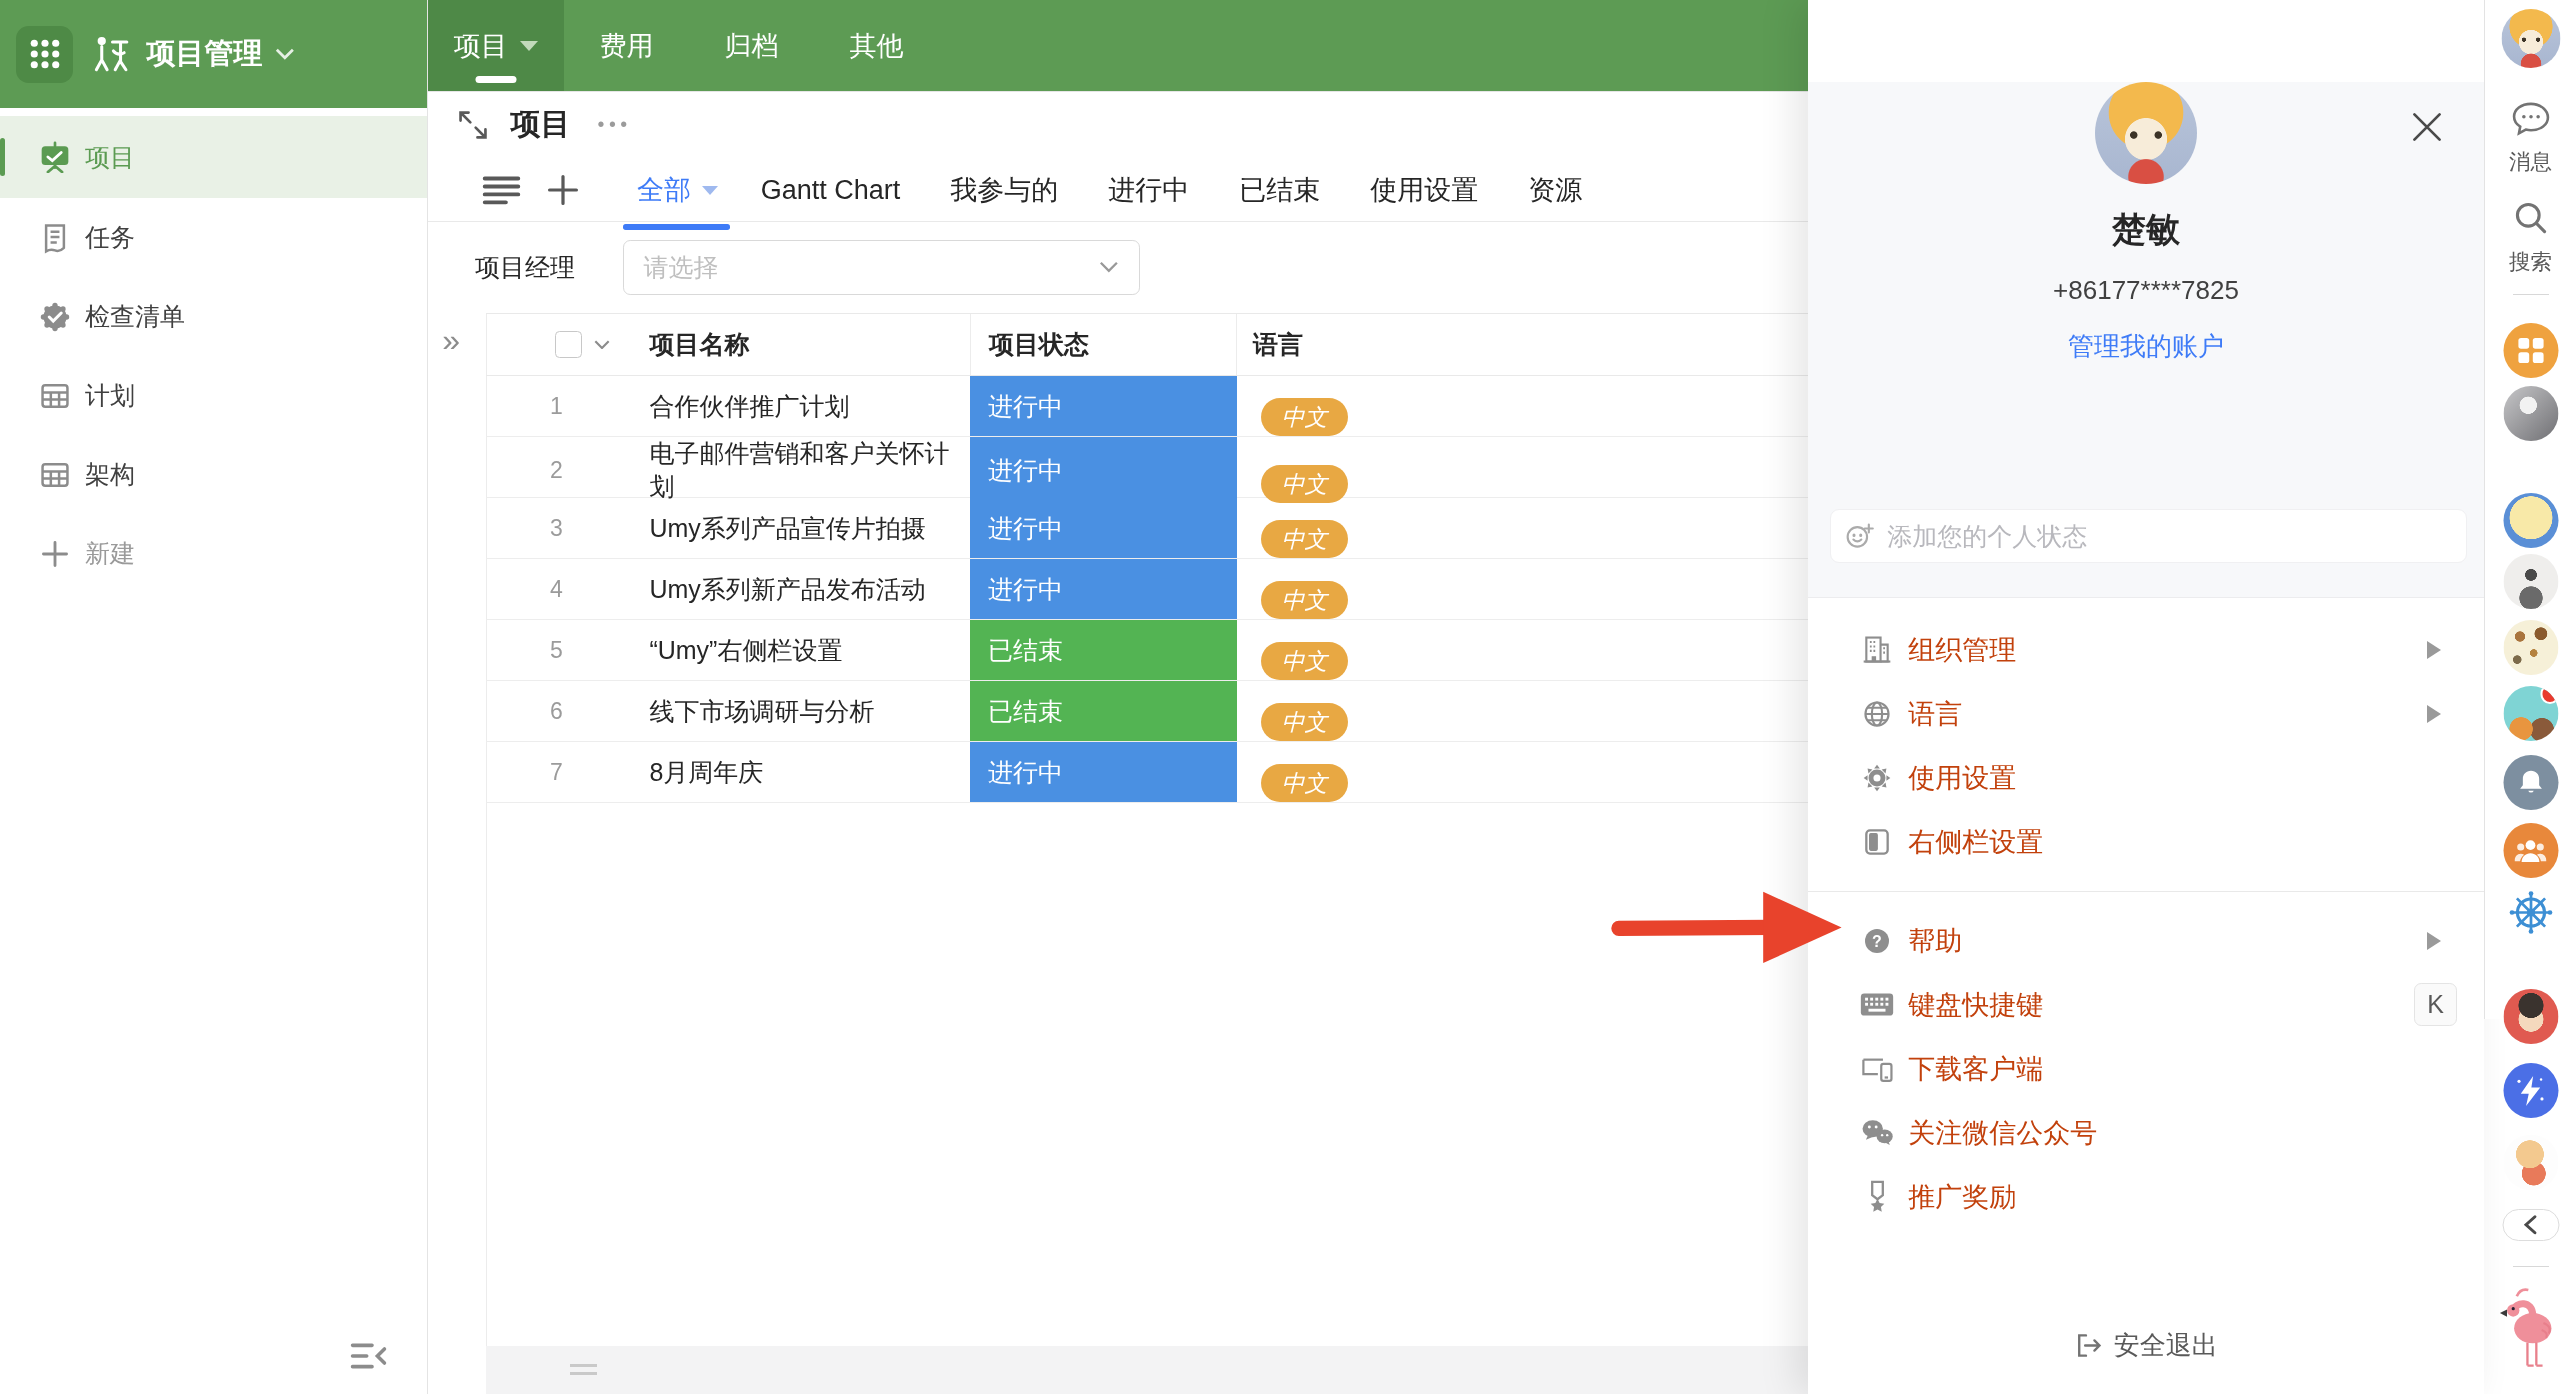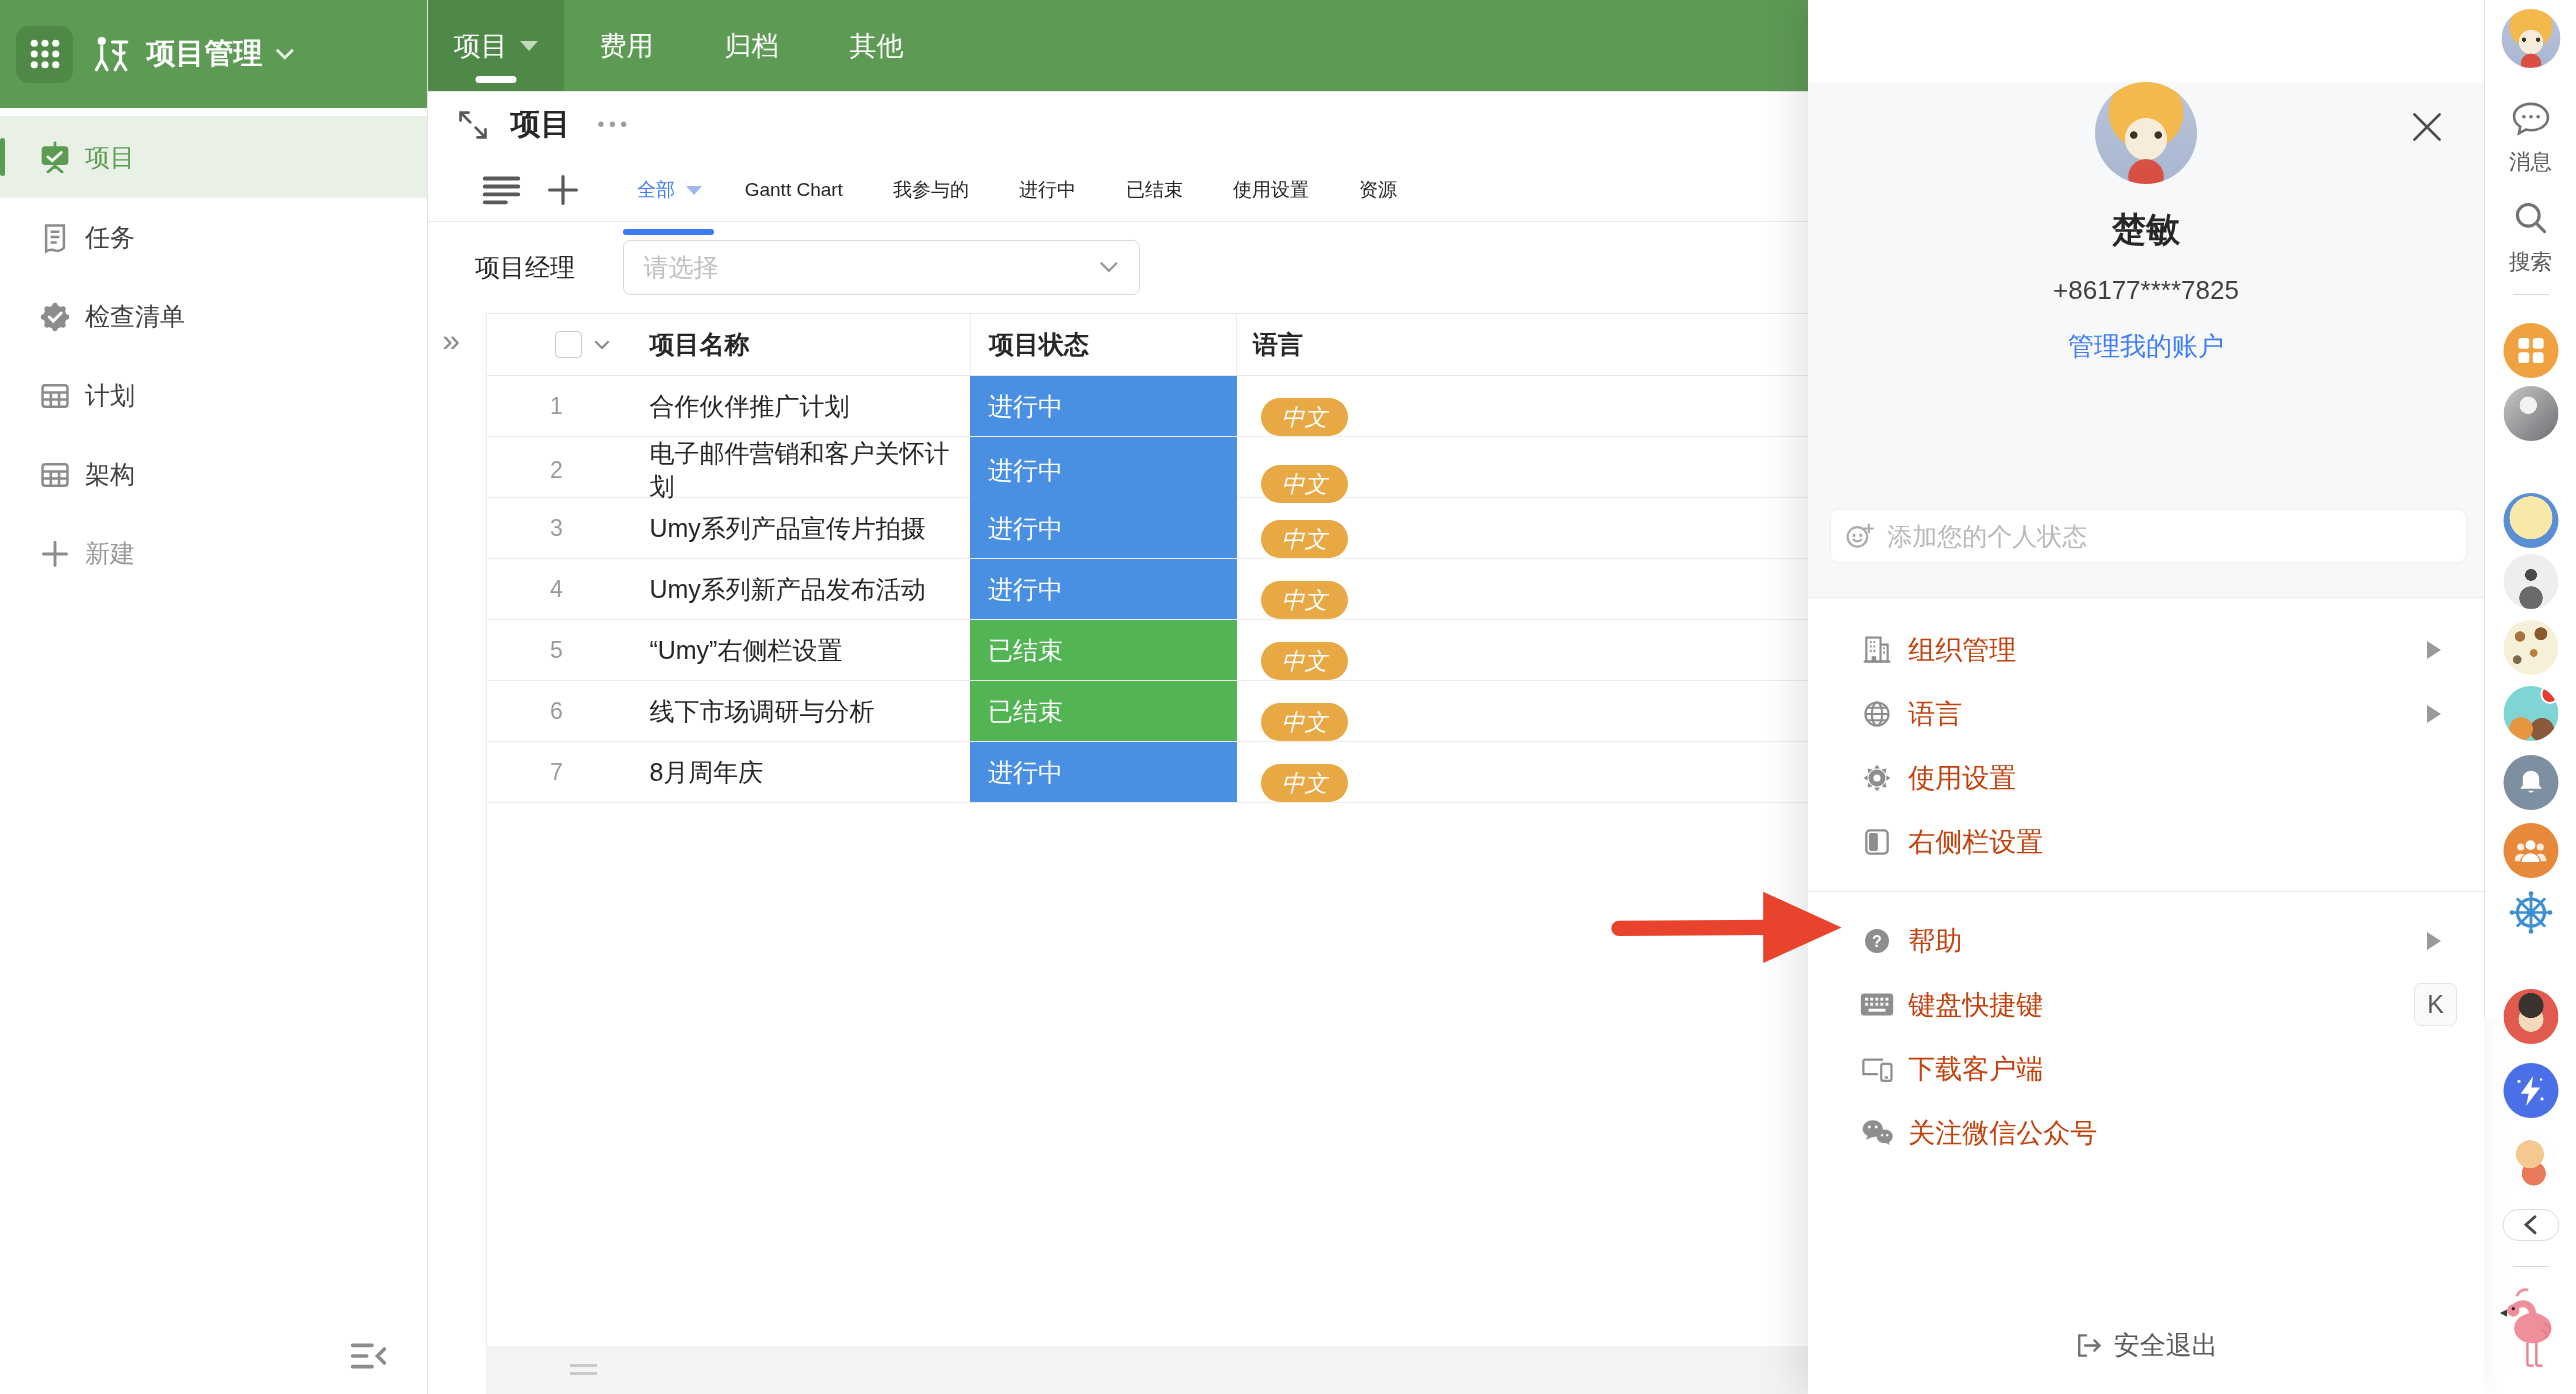--- a/index.html
+++ b/index.html
@@ -34,21 +34,21 @@
 
   .title-row { position:absolute; top:104px; left:29px; display:flex; align-items:center; }
   .title-row .expand-ic { color:#595959; }
   .page-title { font-size:30px; font-weight:700; color:#262626; margin-left:21.5px; }
   .more-dots { margin-left:27px; color:#9b9b9b; font-size:19.7px; letter-spacing:4.5px; cursor:pointer; }
 
   .toolbar { position:absolute; top:158px; left:54px; display:flex; align-items:center; height:64px; }
   .tb-ic { color:#595959; cursor:pointer; }
   .tb-plus { margin-left:25px; }
   .vtabs { display:flex; align-items:center; margin-left:57px; }
-  .vtab { position:relative; font-size:19px; color:#262626; font-weight:500; margin-right:50px; cursor:pointer; display:flex; align-items:center; white-space:nowrap; }
+  .vtab { position:relative; font-size:27px; color:#262626; font-weight:500; margin-right:50px; cursor:pointer; display:flex; align-items:center; white-space:nowrap; }
   .vtab.active { color:#3e7bf7; margin-right:43px; }
   .vtab.active::after { content:''; position:absolute; left:-14.3px; right:-12.5px; top:52px; height:6.3px; border-radius:2.7px; background:#3e7bf7; }
   .vtab .dd { width:0; height:0; border-left:8px solid transparent; border-right:8px solid transparent; border-top:9.8px solid #9fb9ef; margin-left:10.7px; }
   .tool-sep { position:absolute; top:221px; left:0; right:0; height:0.9px; background:#e9e9e9; }
 
   .filter-row { position:absolute; top:240px; left:47px; display:flex; align-items:center;gap:28px; }
   .filter-label { font-size:25px; color:#262626; }
   .select-box { margin-left:19.7px; width:517px; height:55px; border:0.9px solid #d9d9d9; border-radius:7.2px; background:#fff; display:flex; align-items:center; padding:0 19.7px; cursor:pointer; }
   .select-box input { flex:1; border:none; outline:none; font-size:25px; color:#333; background:transparent; }
   .select-box input::placeholder { color:#bfbfbf; }
@@ -529,20 +529,29 @@
               <ellipse cx="29" cy="21" rx="9.5" ry="8"></ellipse>
               <path d="M35 31 l-1.5-4.5-4.5 1.5z"></path>
               <circle cx="11" cy="10" r="1.7" fill="#fff"></circle>
               <circle cx="19" cy="10" r="1.7" fill="#fff"></circle>
               <circle cx="26" cy="19.5" r="1.4" fill="#fff"></circle>
               <circle cx="32" cy="19.5" r="1.4" fill="#fff"></circle>
             </svg>
         </span>
         <span class="m-lb">关注微信公众号</span>
       </div>
+      <div class="m-item">
+        <span class="m-ic">
+          <svg width="23" height="34" viewBox="0 0 26 38">
+              <path d="M7 2 h12 v15 l-6 4.5L7 17z" fill="none" stroke="currentColor" stroke-width="2.6"></path>
+              <path d="M13 21 l2.4 4.8 5.3.8-3.8 3.7.9 5.3-4.8-2.5-4.8 2.5.9-5.3-3.8-3.7 5.3-.8z" fill="currentColor"></path>
+            </svg>
+        </span>
+        <span class="m-lb">推广奖励</span>
+      </div>
     </div>
 
     <div class="logout">
       <span class="m-ic2">
         <svg width="29" height="27" viewBox="0 0 34 32" fill="none" stroke="currentColor" stroke-width="2.8" stroke-linecap="round">
             <path d="M14 4 H6 v24 h8"></path>
             <path d="M13 16 h17 M24 10 l6 6-6 6"></path>
           </svg>
       </span>
       <span>安全退出</span>

